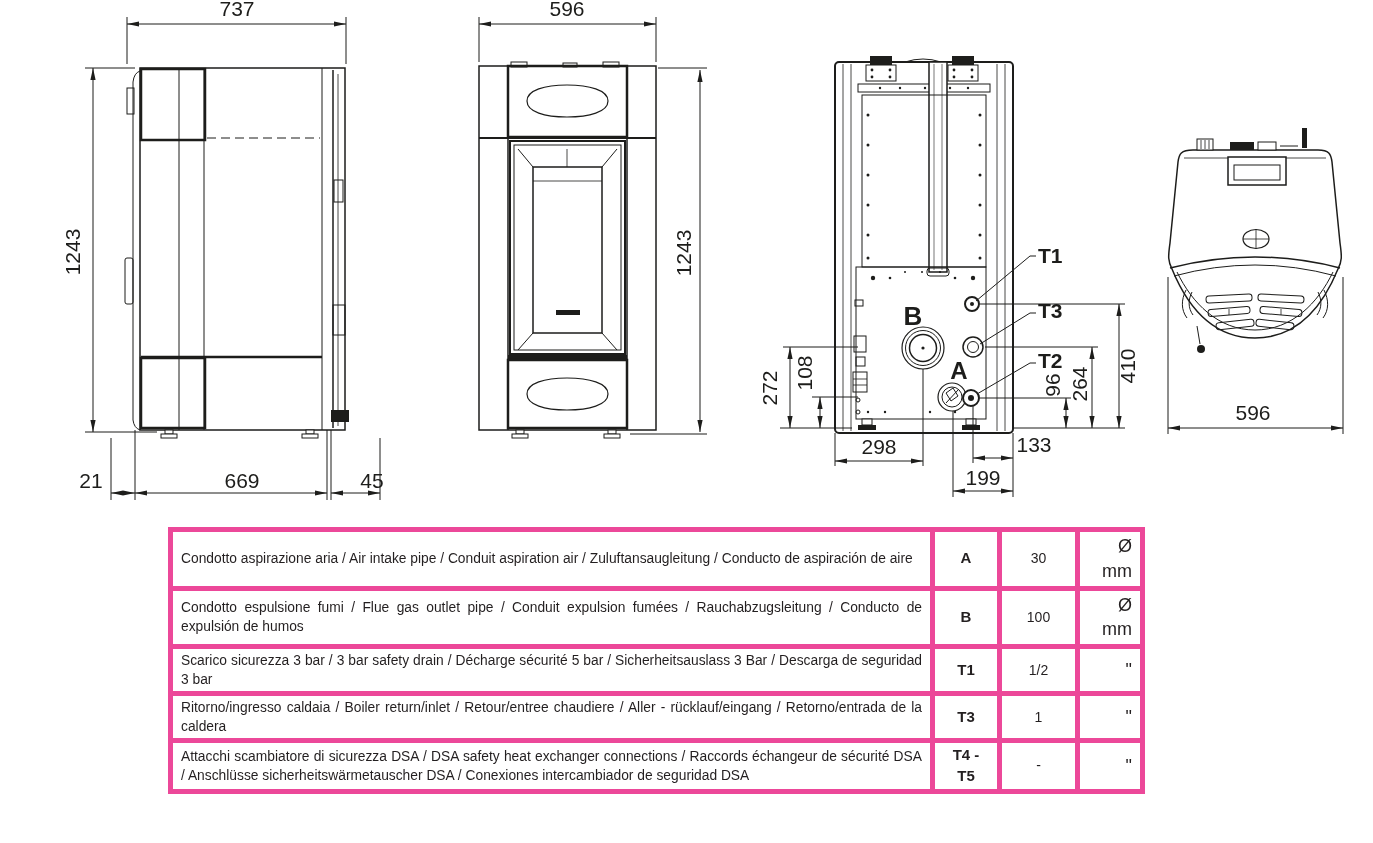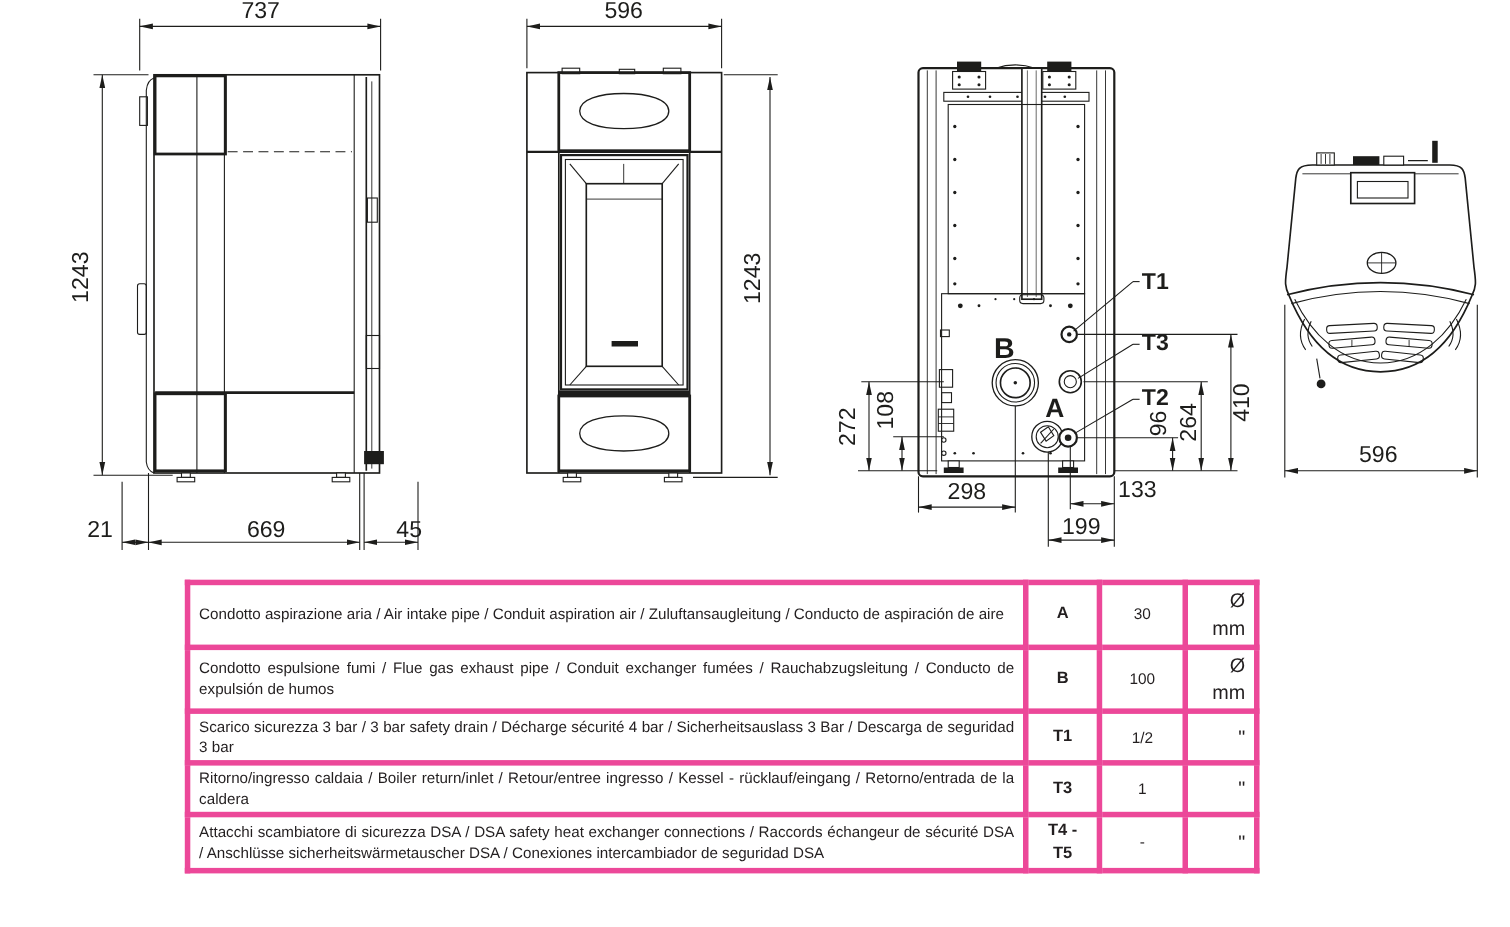--- a/index.html
+++ b/index.html
@@ -363,33 +363,33 @@
         <col style="width:65px">
     </colgroup>
     <tbody id="spec-body">
         <tr style="height: 43px;">
           <td class="desc">Condotto aspirazione aria / Air intake pipe / Conduit aspiration air / Zuluftansaugleitung / Conducto de aspiración de aire</td>
           <td class="sym">A</td>
           <td class="val">30</td>
           <td class="unit">Ø mm</td>
         </tr>
         <tr style="height: 42px;">
-          <td class="desc">Condotto espulsione fumi / Flue gas exhaust pipe / Conduit exchanger fumées / Rauchabzugsleitung / Conducto de expulsión de humos</td>
+          <td class="desc">Condotto espulsione fumi / Flue gas outlet pipe / Conduit expulsion fumées / Rauchabzugsleitung / Conducto de expulsión de humos</td>
           <td class="sym">B</td>
           <td class="val">100</td>
           <td class="unit">Ø mm</td>
         </tr>
         <tr style="height: 43px;">
-          <td class="desc">Scarico sicurezza 3 bar / 3 bar safety drain / Décharge sécurité 4 bar / Sicherheitsauslass 3 Bar / Descarga de seguridad 3 bar</td>
+          <td class="desc">Scarico sicurezza 3 bar / 3 bar safety drain / Décharge sécurité 5 bar / Sicherheitsauslass 3 Bar / Descarga de seguridad 3 bar</td>
           <td class="sym">T1</td>
           <td class="val">1/2</td>
           <td class="unit">"</td>
         </tr>
         <tr style="height: 43px;">
-          <td class="desc">Ritorno/ingresso caldaia / Boiler return/inlet / Retour/entree ingresso / Kessel - rücklauf/eingang / Retorno/entrada de la caldera</td>
+          <td class="desc">Ritorno/ingresso caldaia / Boiler return/inlet / Retour/entree chaudiere / Aller - rücklauf/eingang / Retorno/entrada de la caldera</td>
           <td class="sym">T3</td>
           <td class="val">1</td>
           <td class="unit">"</td>
         </tr>
         <tr style="height: 50px;">
           <td class="desc">Attacchi scambiatore di sicurezza DSA / DSA safety heat exchanger connections / Raccords échangeur de sécurité DSA / Anschlüsse sicherheitswärmetauscher DSA / Conexiones intercambiador de seguridad DSA</td>
           <td class="sym">T4 - T5</td>
           <td class="val">-</td>
           <td class="unit">"</td>
         </tr>

